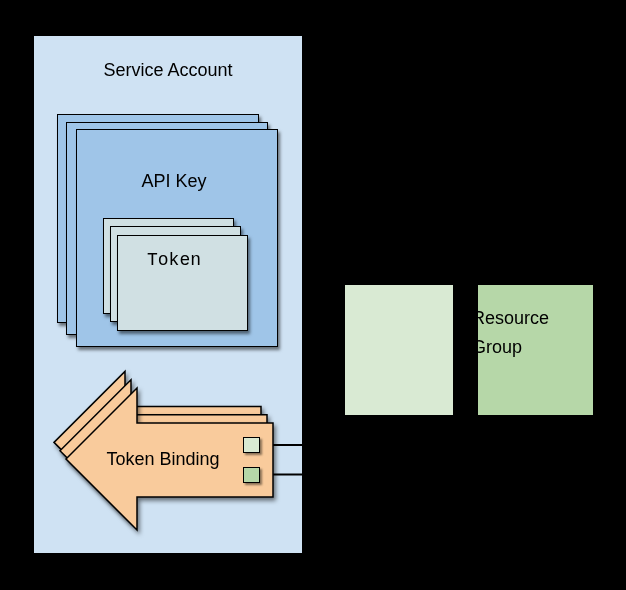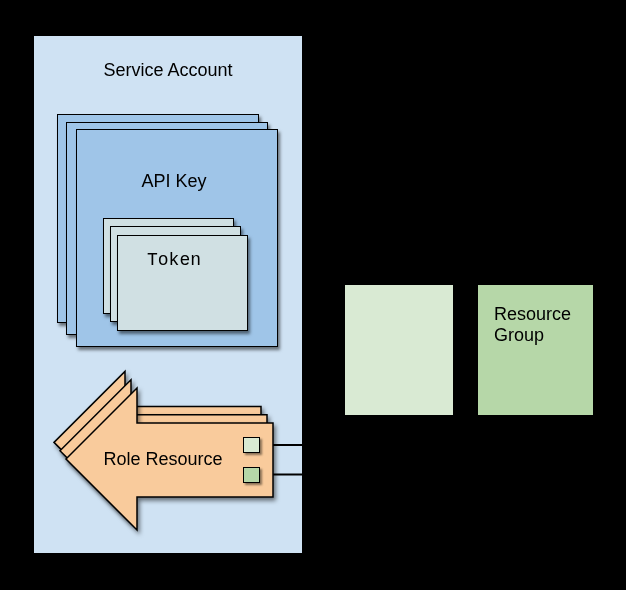--- a/index.html
+++ b/index.html
@@ -35,21 +35,21 @@
   .connector{stroke-width:2;}
   .rb-label{left:98px;top:448px;width:130px;}
   
   .port{border:1.5px solid #000;box-shadow:2px 2px 2px rgba(0,0,0,0.45);}
   .port-top{left:243px;top:437px;width:17px;height:16px;}
   .port-bottom{left:243px;top:467px;width:17px;height:16px;}
   
   .role-rect{left:345px;top:285px;width:108px;height:130px;}
   .role-label{left:345px;top:305px;width:108px;}
   .rg-rect{left:478px;top:285px;width:115px;height:130px;}
-  .rg-label{left:494px;top:304px;width:100px;white-space:normal;line-height:21px;}
+  .rg-label{left:472px;top:304px;width:100px;white-space:normal;line-height:29px;}
 </style>
 </head>
 <body>
 
 <div class="stage">
 
   <div class="abs sa-rect" style="background: rgb(207, 226, 243);"></div>
   <div class="label center sa-label">Service Account</div>
 
   <div class="abs stack-layer api-back" style="background: rgb(159, 197, 232);"></div>
@@ -62,21 +62,21 @@
   <div class="abs stack-layer tok-front" style="background: rgb(208, 224, 227);"></div>
   <div class="label center tok-label">Token</div>
 
   <svg class="arrow-svg" viewBox="0 0 626 590" xmlns="http://www.w3.org/2000/svg">
     <line class="connector" x1="259" y1="445" x2="305" y2="445" stroke="#000000"></line>
     <line class="connector" x1="259" y1="474.5" x2="305" y2="474.5" stroke="#000000"></line>
     <polygon class="arrow-poly" points="54,442.4 125,371.4 125,406.4 261,406.4 261,480.4 125,480.4 125,513.4" fill="#f9cb9c"></polygon>
     <polygon class="arrow-poly" points="60,450.7 131,379.7 131,414.7 267,414.7 267,488.7 131,488.7 131,521.7" fill="#f9cb9c"></polygon>
     <polygon class="arrow-poly" points="66,459 137,388 137,423 273,423 273,497 137,497 137,530" fill="#f9cb9c"></polygon>
   </svg>
-  <div class="label center rb-label">Role Resource</div>
+  <div class="label center rb-label">Token Binding</div>
 
   <div class="abs port port-top" style="background: rgb(217, 234, 211);"></div>
   <div class="abs port port-bottom" style="background: rgb(182, 215, 168);"></div>
 
   <div class="abs role-rect" style="background: rgb(217, 234, 211);"></div>
 
   <div class="abs rg-rect" style="background: rgb(182, 215, 168);"></div>
   <div class="label rg-label">Resource Group</div>
 
 </div>

